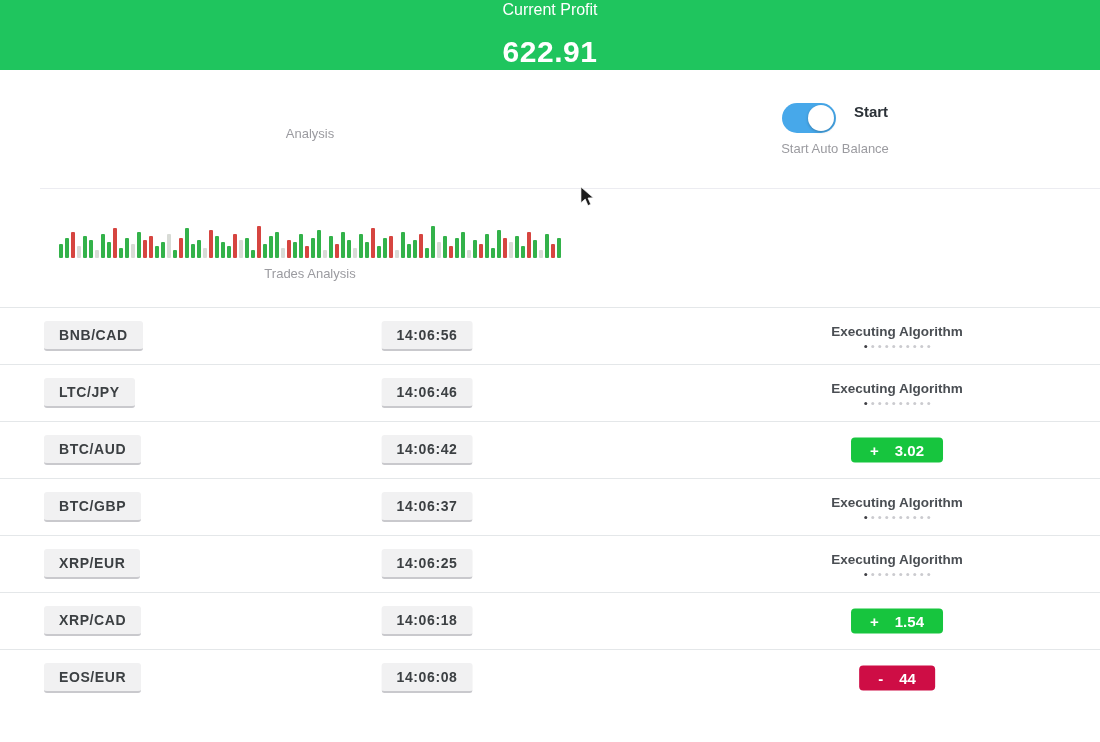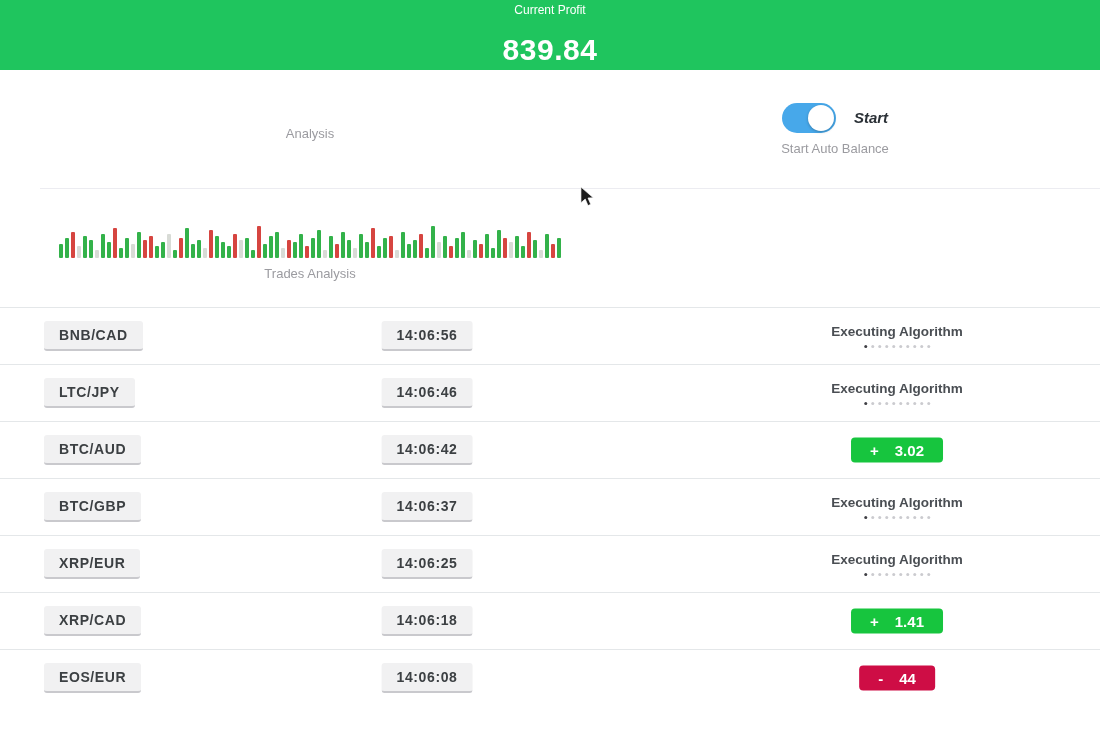--- a/index.html
+++ b/index.html
@@ -9,33 +9,33 @@
 
   
   .topnav { height:48px; background:#302f2f; display:flex; align-items:center;
     justify-content:flex-end; padding-right:72px; gap:28px; }
   .topnav .nav-item { color:#fff; font-size:12px; font-weight:bold;
     letter-spacing:.4px; cursor:pointer; white-space:nowrap; }
 
   
   .banner { height:70px; background:#1fc55e; display:flex; flex-direction:column;
     align-items:center; justify-content:center; color:#fff; }
-  .banner .banner-label { font-size:12px; margin-bottom:16px; }
+  .banner .banner-label { font-size:16px; margin-bottom:16px; }
   .banner .banner-value { font-size:30px; font-weight:bold; letter-spacing:.5px; }
 
   
   .stats-row { display:flex; height:118px; }
   .stats-cell-left { width:620px; display:flex; flex-direction:column;
     align-items:center; justify-content:center; }
   .stats-cell-right { width:430px; display:flex; flex-direction:column;
     align-items:center; justify-content:center; }
   .big-number { font-size:38px; font-weight:bold; color:#2b3137; letter-spacing:1px; }
   .sub-label { font-size:13px; color:#9b9ba0; margin-top:8px; }
 
-  .toggle-line { display:flex; align-items:center; gap:18px;font-style:italic; }
+  .toggle-line { display:flex; align-items:flex-start; gap:18px; }
   .toggle { width:54px; height:30px; border-radius:15px; background:#47a8ea;
     position:relative; cursor:pointer; }
   .toggle .knob { position:absolute; top:2px; right:2px; width:26px; height:26px;
     border-radius:50%; background:#fff; box-shadow:0 1px 3px rgba(0,0,0,.25); }
   .toggle-label { font-size:15px; font-weight:bold; color:#2b3137; }
 
   .divider { margin-left:40px; border-top:1px solid #ececf1; }
 
   .bars-strip { display:flex; align-items:flex-end; gap:2px; height:42px; }
   .bars-strip .bar { width:4px; border-radius:1px; display:inline-block; }
@@ -66,21 +66,21 @@
   .cursor { position:absolute; left:578px; top:186px; pointer-events:none; }
 </style>
 </head>
 <body>
 
 <div class="stage">
 
 
   <div class="banner">
     <div class="banner-label">Current Profit</div>
-    <div class="banner-value">839.84</div>
+    <div class="banner-value">622.91</div>
   </div>
 
   <div class="stats-row">
     <div class="stats-cell-left">
       <div class="sub-label">Analysis</div>
     </div>
     <div class="stats-cell-right">
       <div class="toggle-line">
         <div class="toggle">
           <span class="knob"></span>
@@ -277,21 +277,21 @@
           </span>
       </span>
     </div>
 
     <div class="trade-row">
       <span class="chip chip-pair">XRP/CAD</span>
       <span class="chip chip-time">14:06:18</span>
       <span class="status">
         <span class="pl-badge profit">
           <span>+</span>
-          <span>1.41</span>
+          <span>1.54</span>
         </span>
       </span>
     </div>
 
     <div class="trade-row">
       <span class="chip chip-pair">EOS/EUR</span>
       <span class="chip chip-time">14:06:08</span>
       <span class="status">
         <span class="pl-badge loss">
           <span>-</span>

